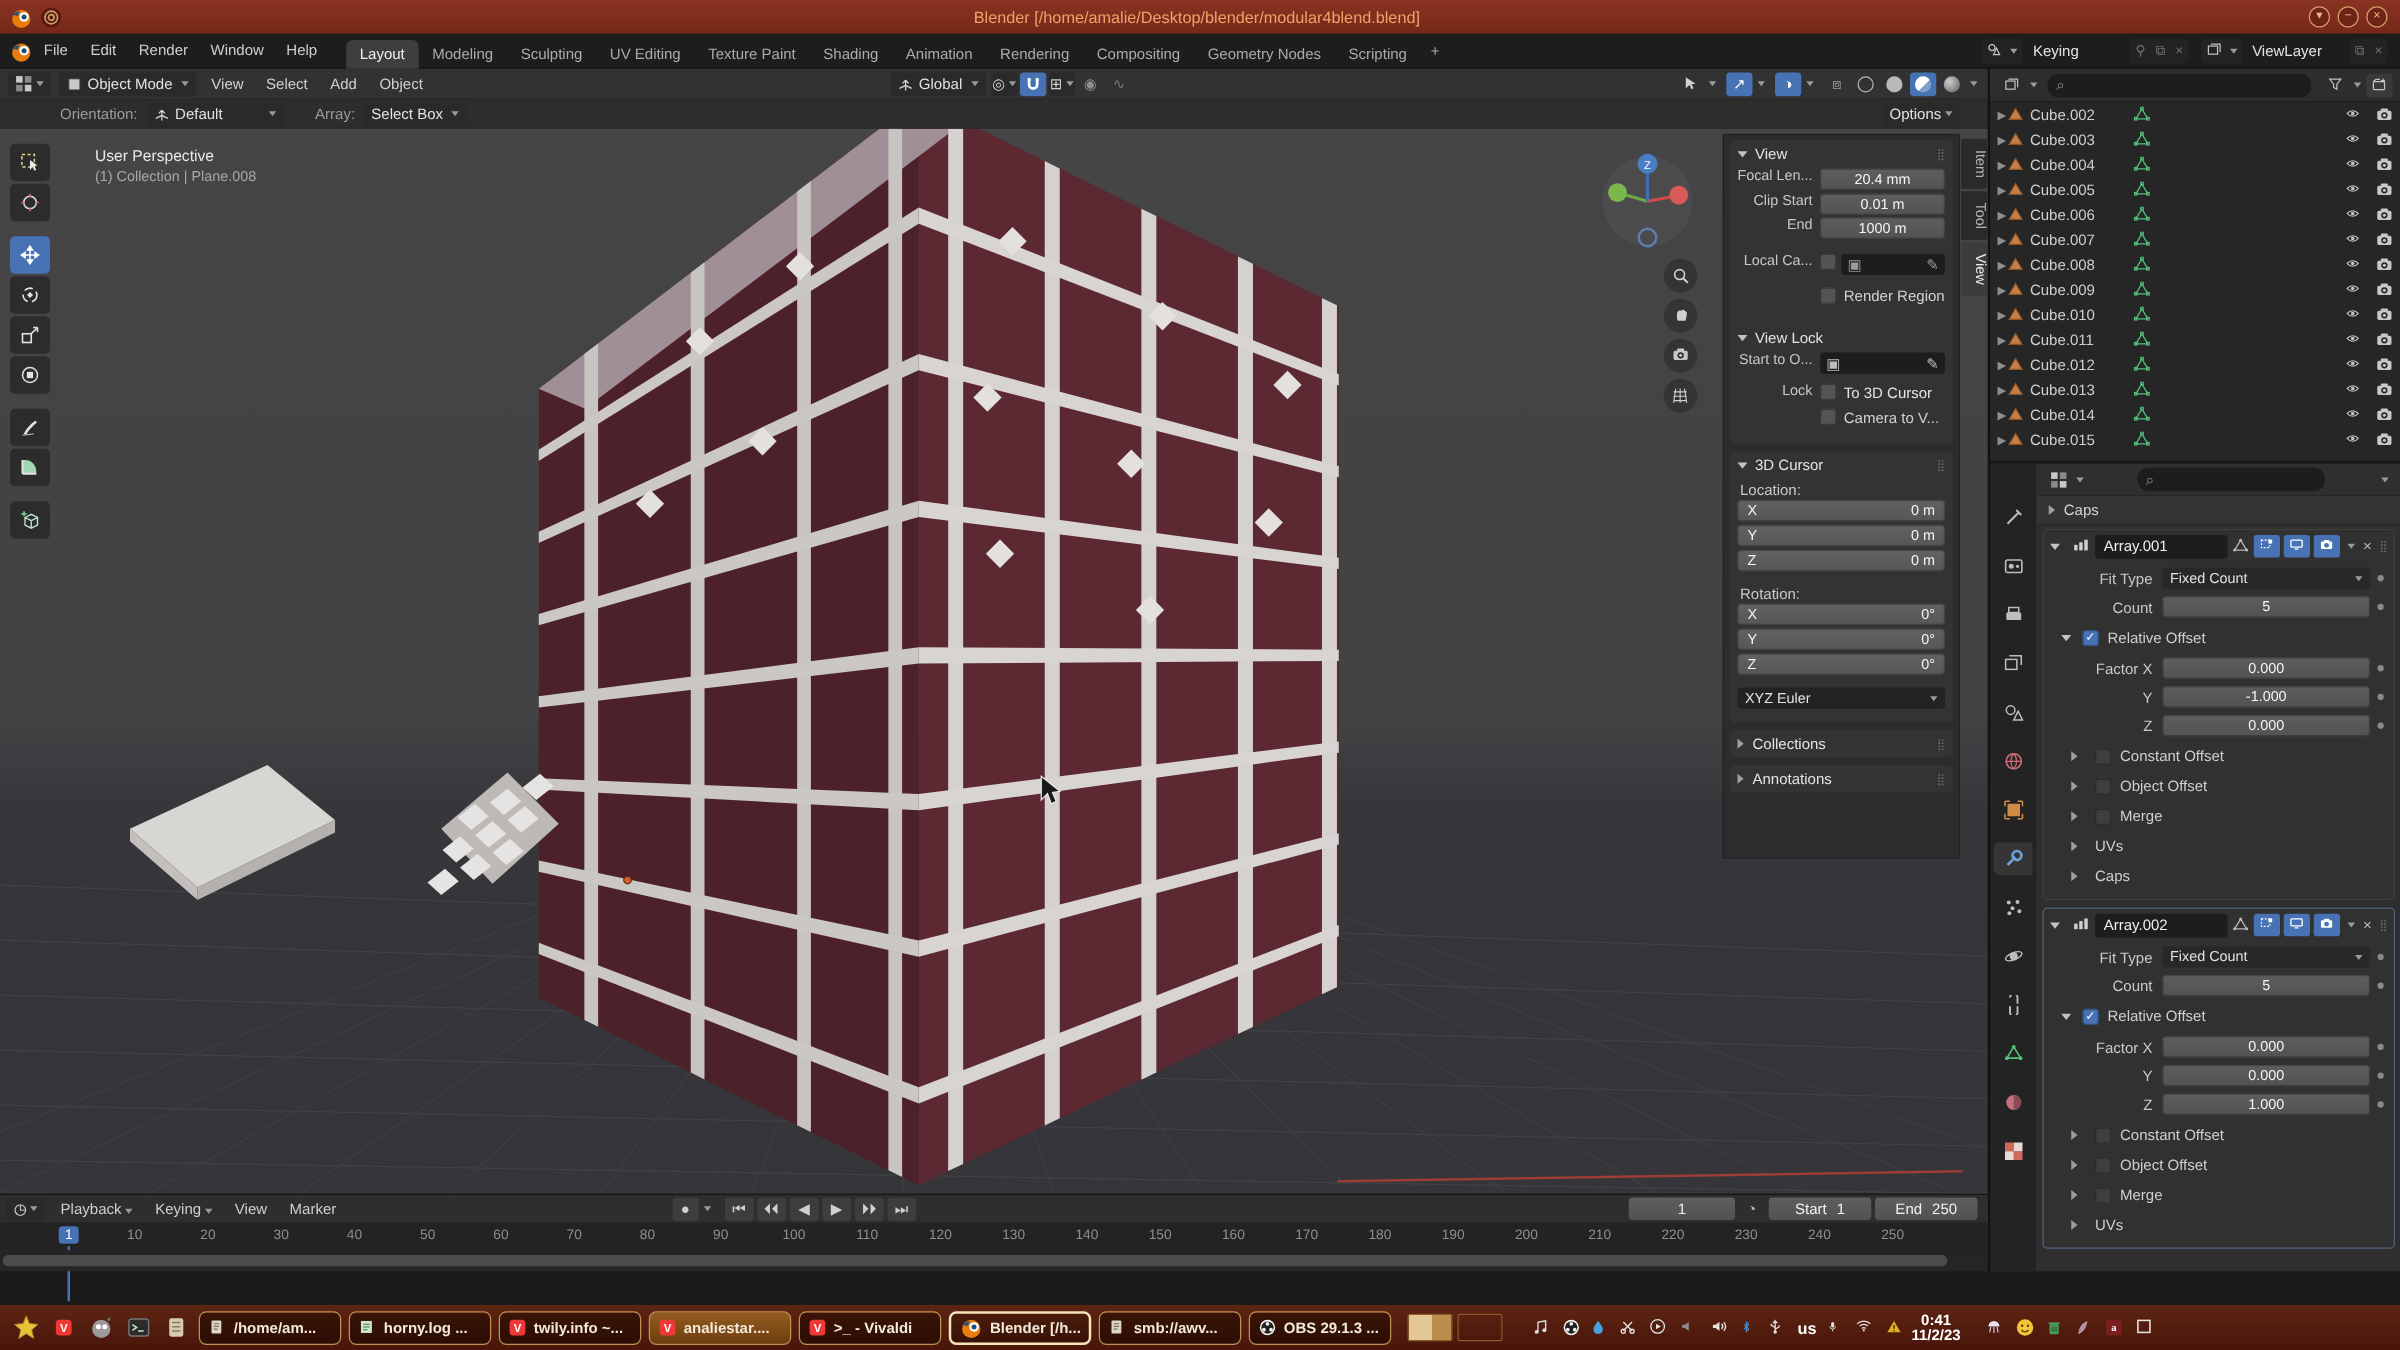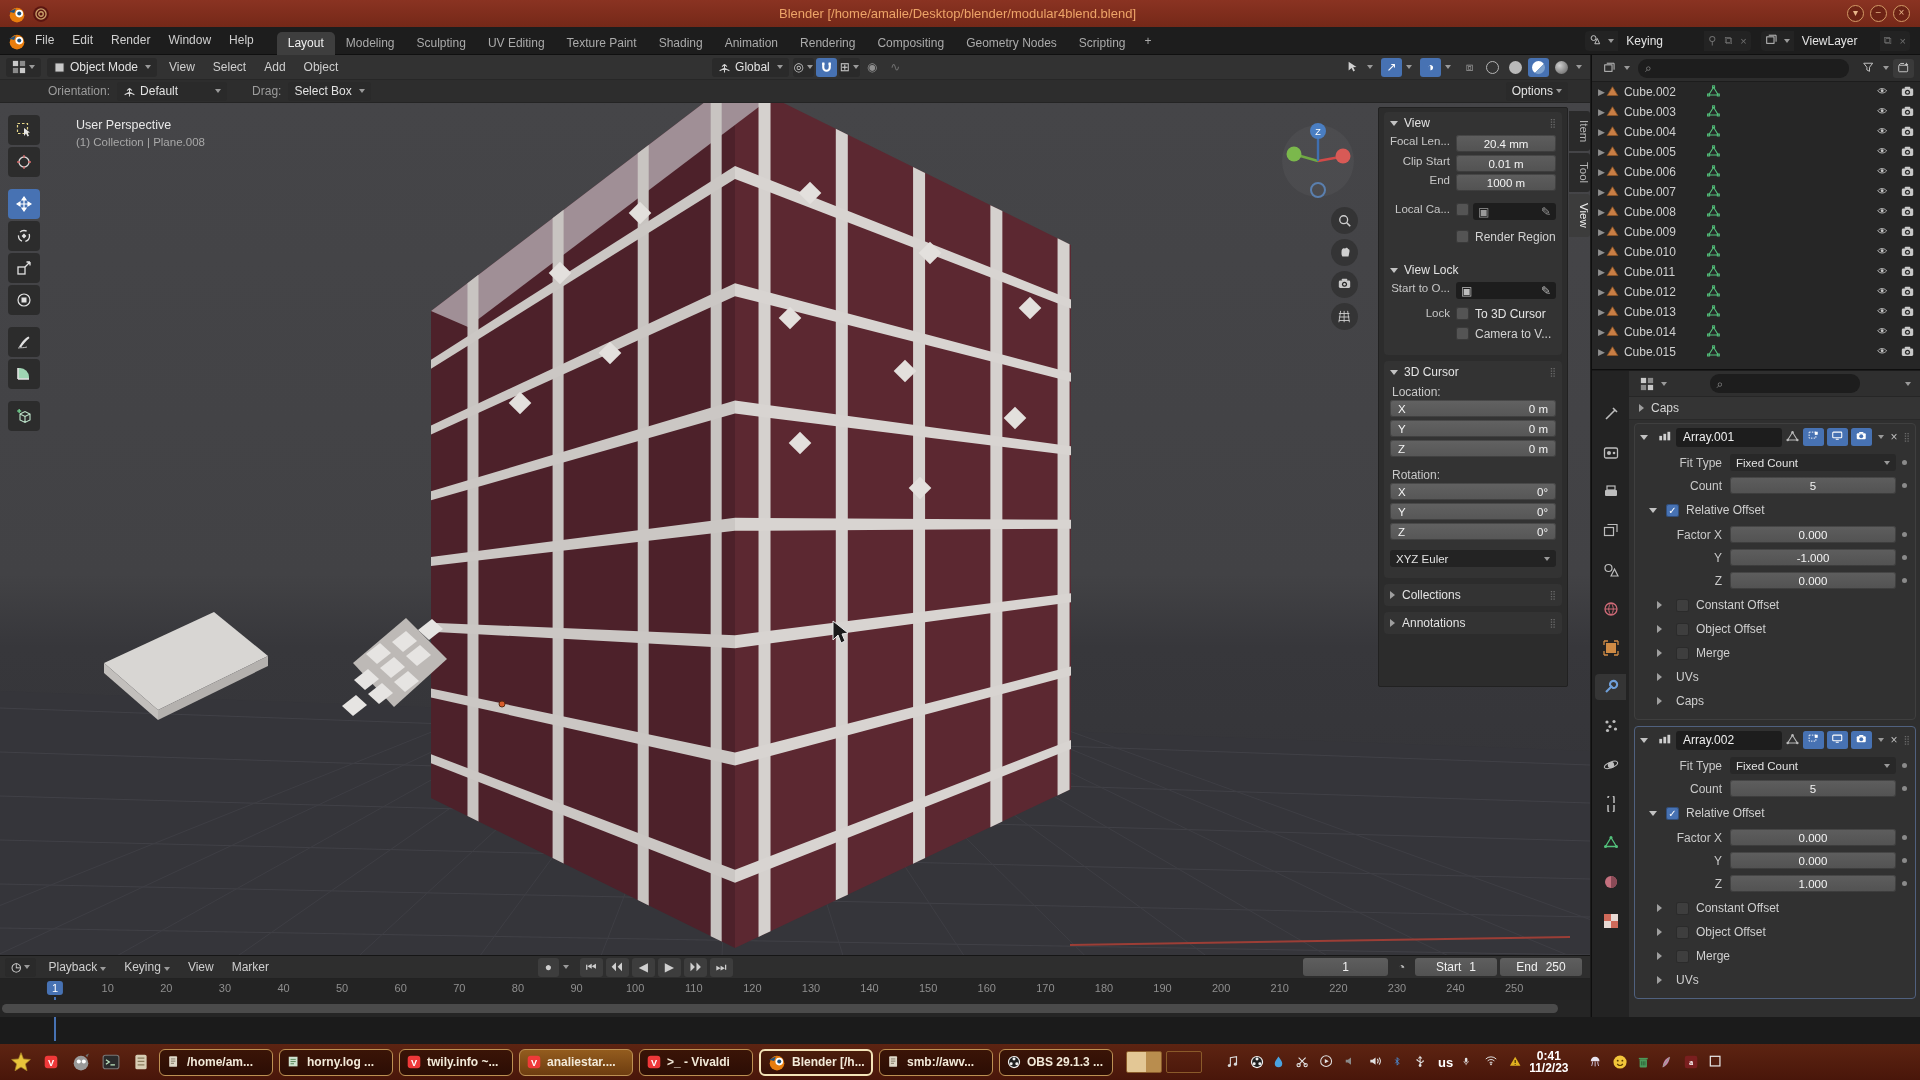--- a/index.html
+++ b/index.html
@@ -355,21 +355,21 @@
       <span class="label-dim" style="margin-left:48px;text-align:center;">Orientation:</span>
       <span class="hdr-dd" style="min-width:110px;">
         <span id="orient2-ic">
             <svg width="13" height="13" viewBox="0 0 16 16">
               <path d="M8 14 V4 M8 4 L5 7 M8 4 L11 7 M2 12 L8 9 M14 12 L8 9" stroke="#d5d5d5" stroke-width="1.3" fill="none"></path>
             </svg>
           </span>
         <span style="margin:0 4px;">Default</span>
         <span class="chev" style="margin-left:auto;"></span>
       </span>
-      <span class="label-dim" style="margin-left:22px;">Drag:</span>
+      <span class="label-dim" style="margin-left:22px;">Array:</span>
       <span class="hdr-dd">
         <span style="margin-right:4px;">Select Box</span>
           <span class="chev"></span>
       </span>
       <div style="flex:1"></div>
       <span class="hdr-dd" style="margin-right:22px;">
         <span>Options</span>
           <span class="chev"></span>
       </span>
     </div>

